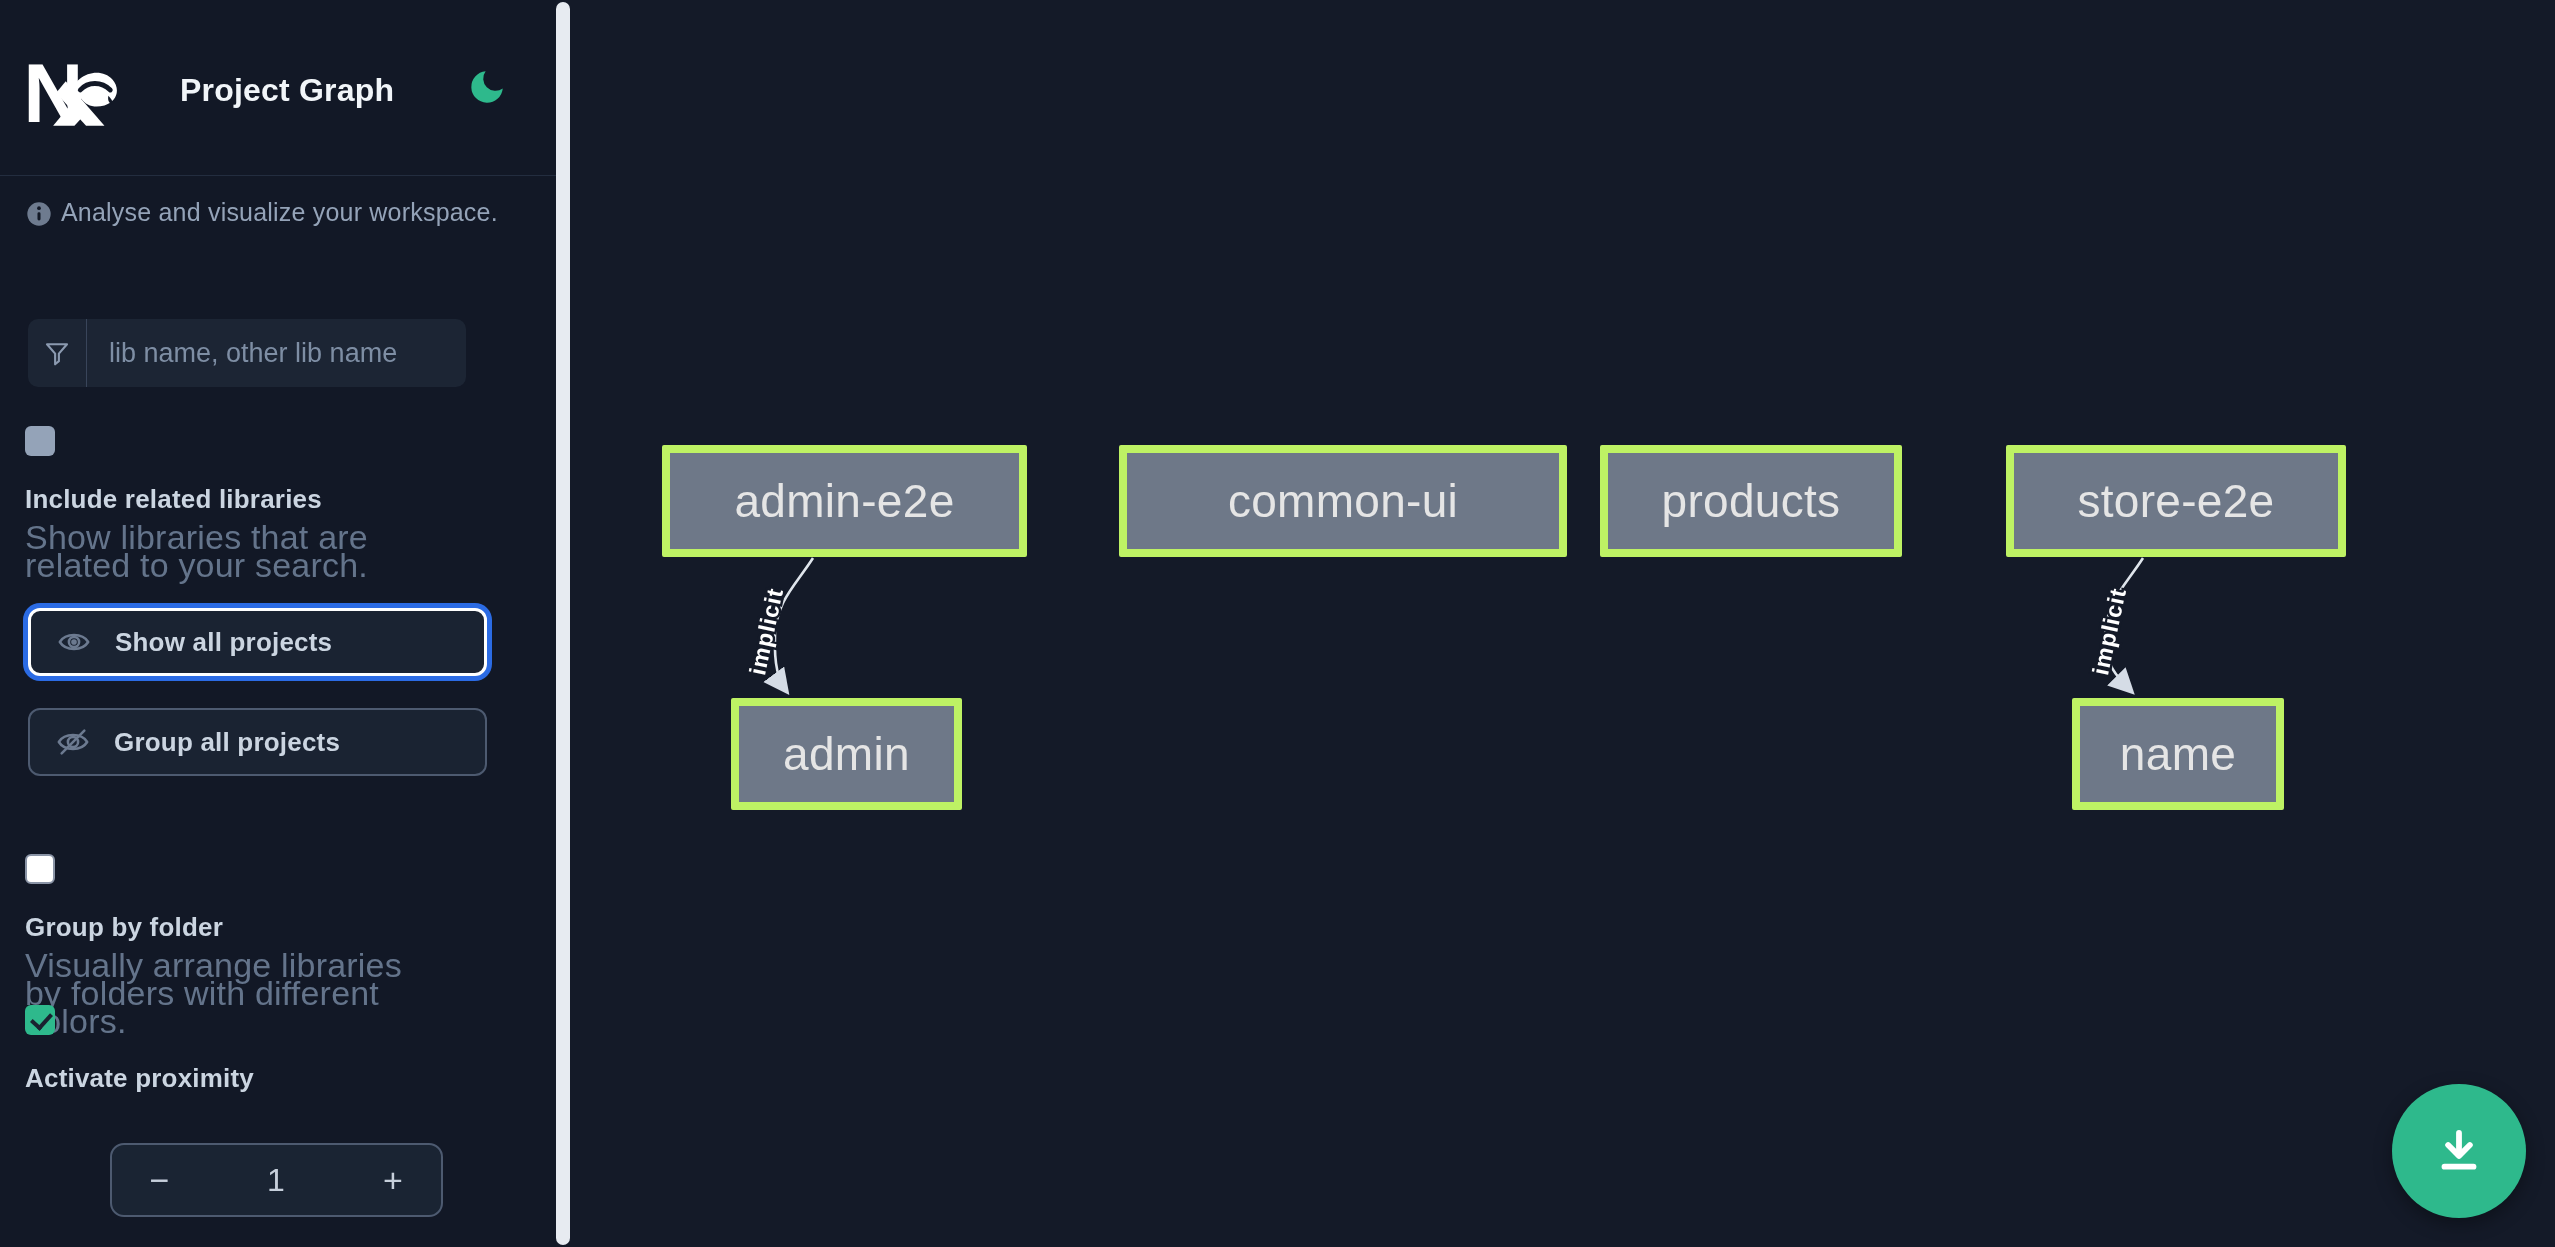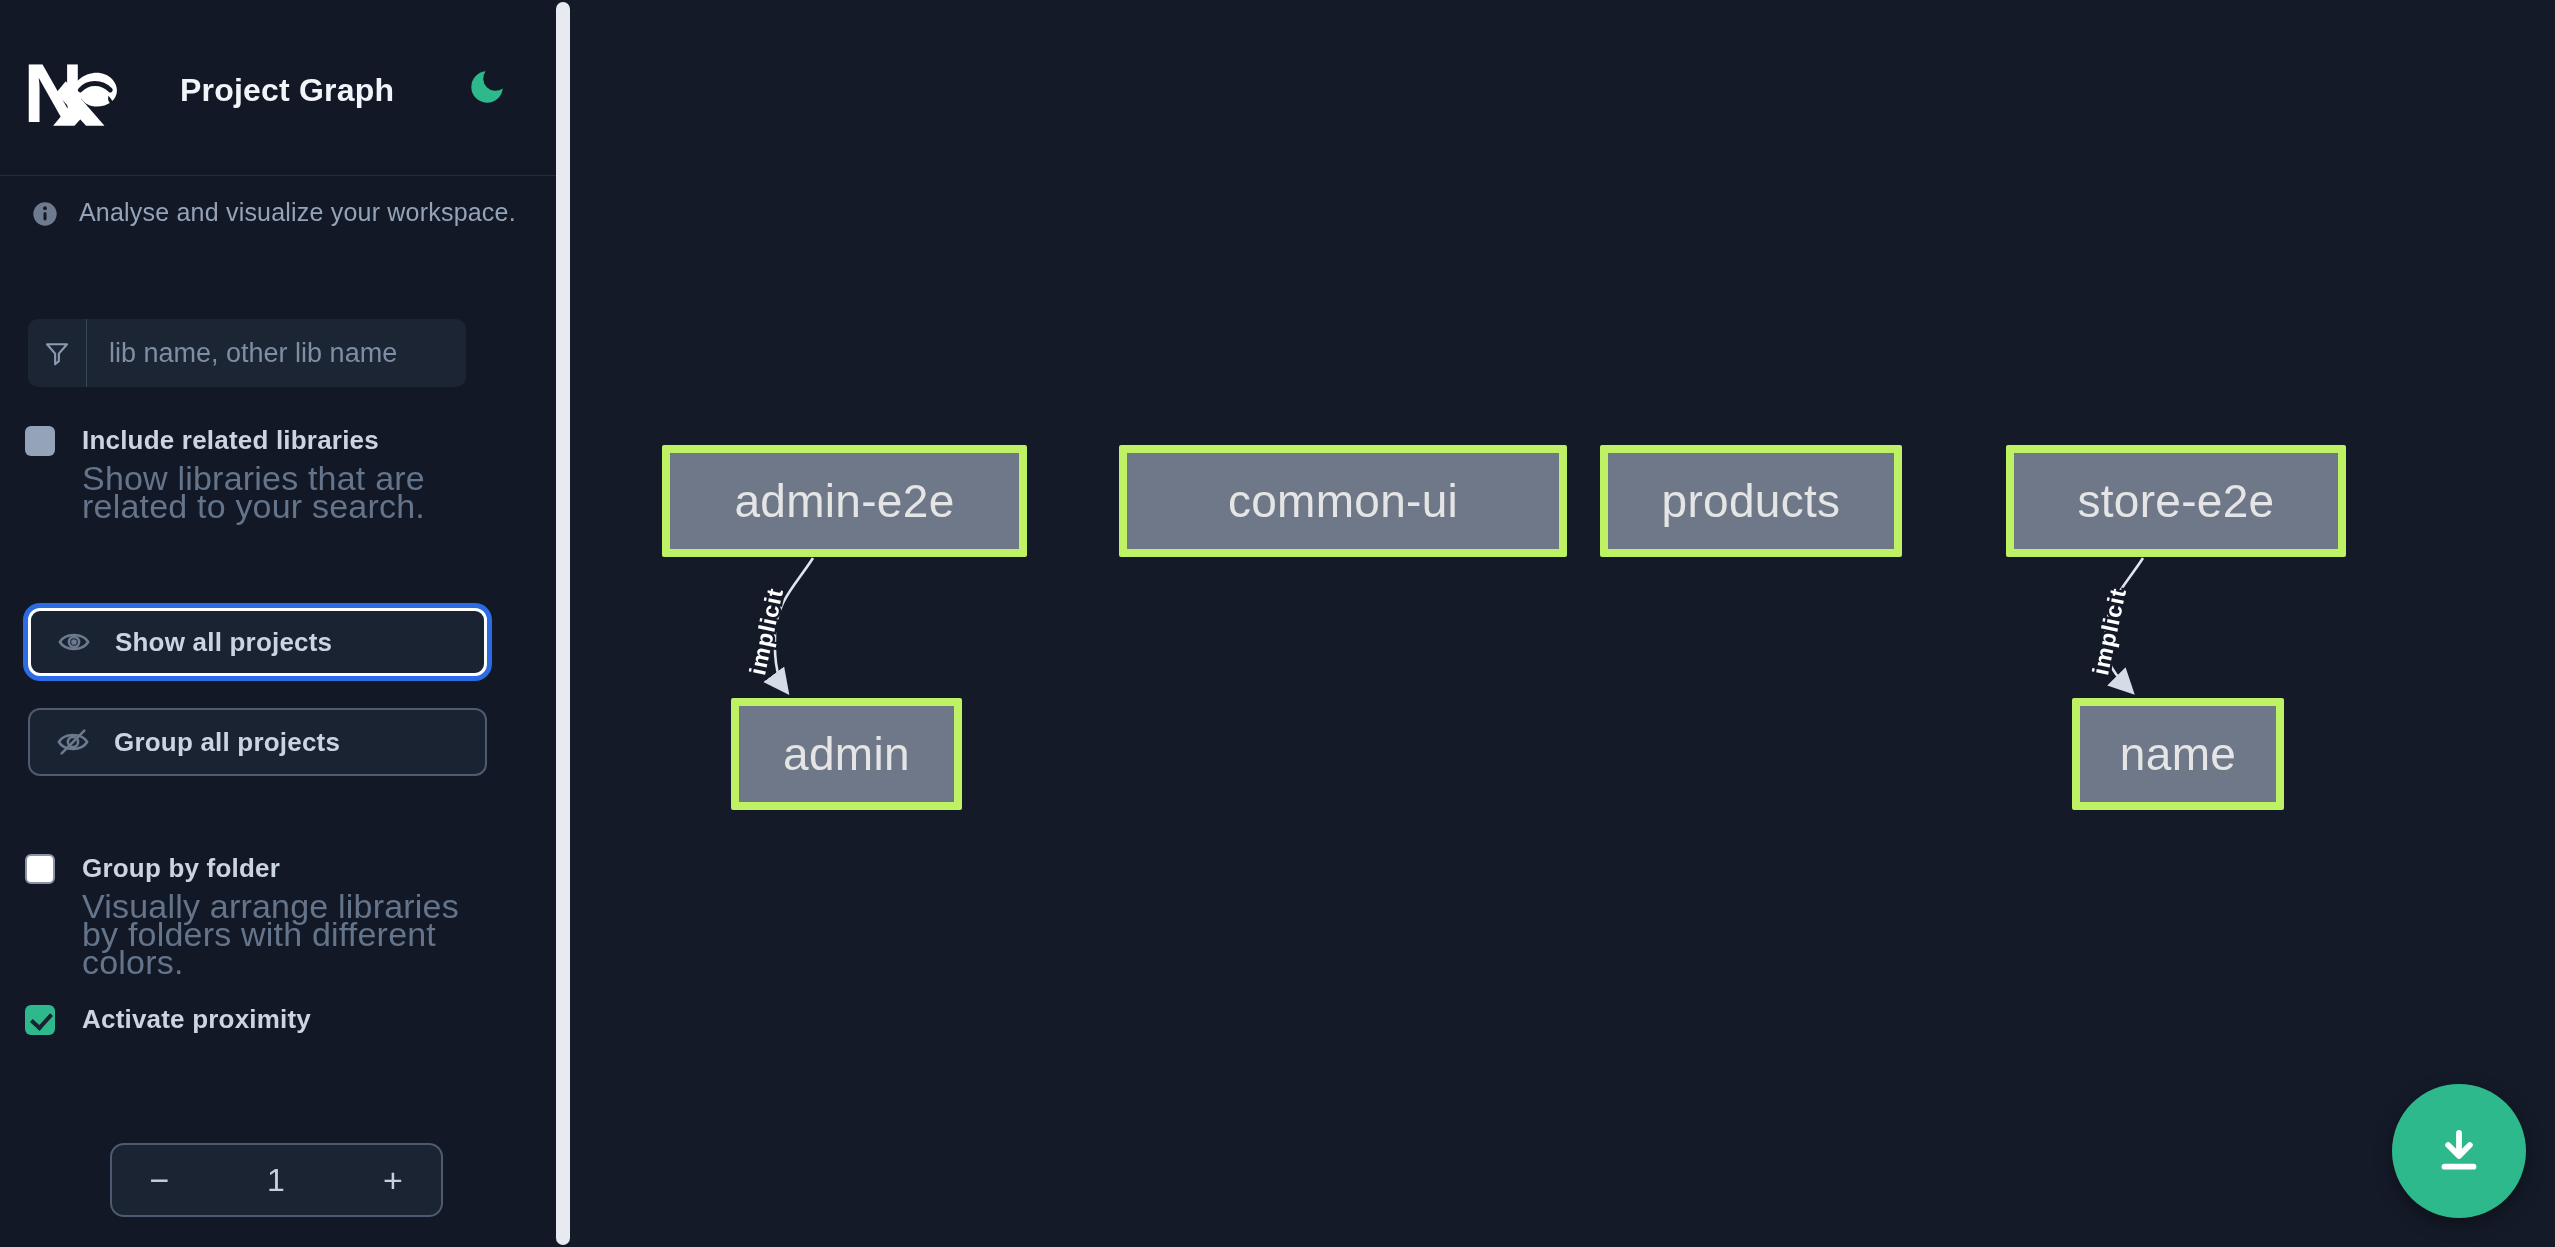--- a/index.html
+++ b/index.html
@@ -28,40 +28,40 @@
   .nx-logo { position:absolute; left:27px; top:50px; width:92px; height:80px; }
   .app-title {
     position:absolute; left:180px; top:72px;
     font-size:32px; font-weight:700; color:#f1f5f9; letter-spacing:.2px;
   }
   .moon-btn {
     position:absolute; left:466px; top:66px; width:42px; height:42px;
     background:none; border:none; cursor:pointer; padding:0;
   }
 
-  .info-row { position:absolute; left:31px; top:198px; width:500px; display:flex; gap:20px; align-items:flex-start; }
+  .info-row { position:absolute; left:25px; top:198px; width:500px; display:flex; gap:8px; align-items:flex-start; }
   .info-icon { flex:0 0 28px; margin-top:2px; }
   .info-text { font-size:25px; color:#94a3b8; font-weight:500; letter-spacing:.2px; }
 
   .search-box {
     position:absolute; left:28px; top:319px; width:438px; height:68px;
     background:#1c2534; border-radius:10px; display:flex; align-items:stretch; overflow:hidden;
   }
   .search-icon-cell {
     flex:0 0 59px; display:flex; align-items:center; justify-content:center;
     border-right:1px solid #39455a;
   }
   .search-input {
     flex:1; background:transparent; border:none; outline:none;
     color:#cbd5e1; font-size:27px; padding:0 22px;
     font-family:"Liberation Sans", sans-serif;
   }
   .search-input::placeholder { color:#7e8ea4; opacity:1; }
 
-  .toggle-row { position:absolute; left:25px; display:flex; gap:27px; align-items:flex-start; }
+  .toggle-row { position:absolute; left:25px; display:flex; gap:27px; align-items:flex-start;flex-direction:column; }
   .checkbox {
     flex:0 0 30px; width:30px; height:30px; border-radius:6px; margin-top:2px; cursor:pointer;
     position:relative;
   }
   .checkbox.gray  { background:#94a3b8; }
   .checkbox.white { background:#ffffff; border:2px solid #8a94a6; }
   .checkbox.green { background:#2eb98c; }
   .checkbox.green::after {
     content:""; position:absolute; left:10px; top:4px; width:9px; height:16px;
     border:solid #1a2230; border-width:0 4px 4px 0; transform:rotate(42deg);

